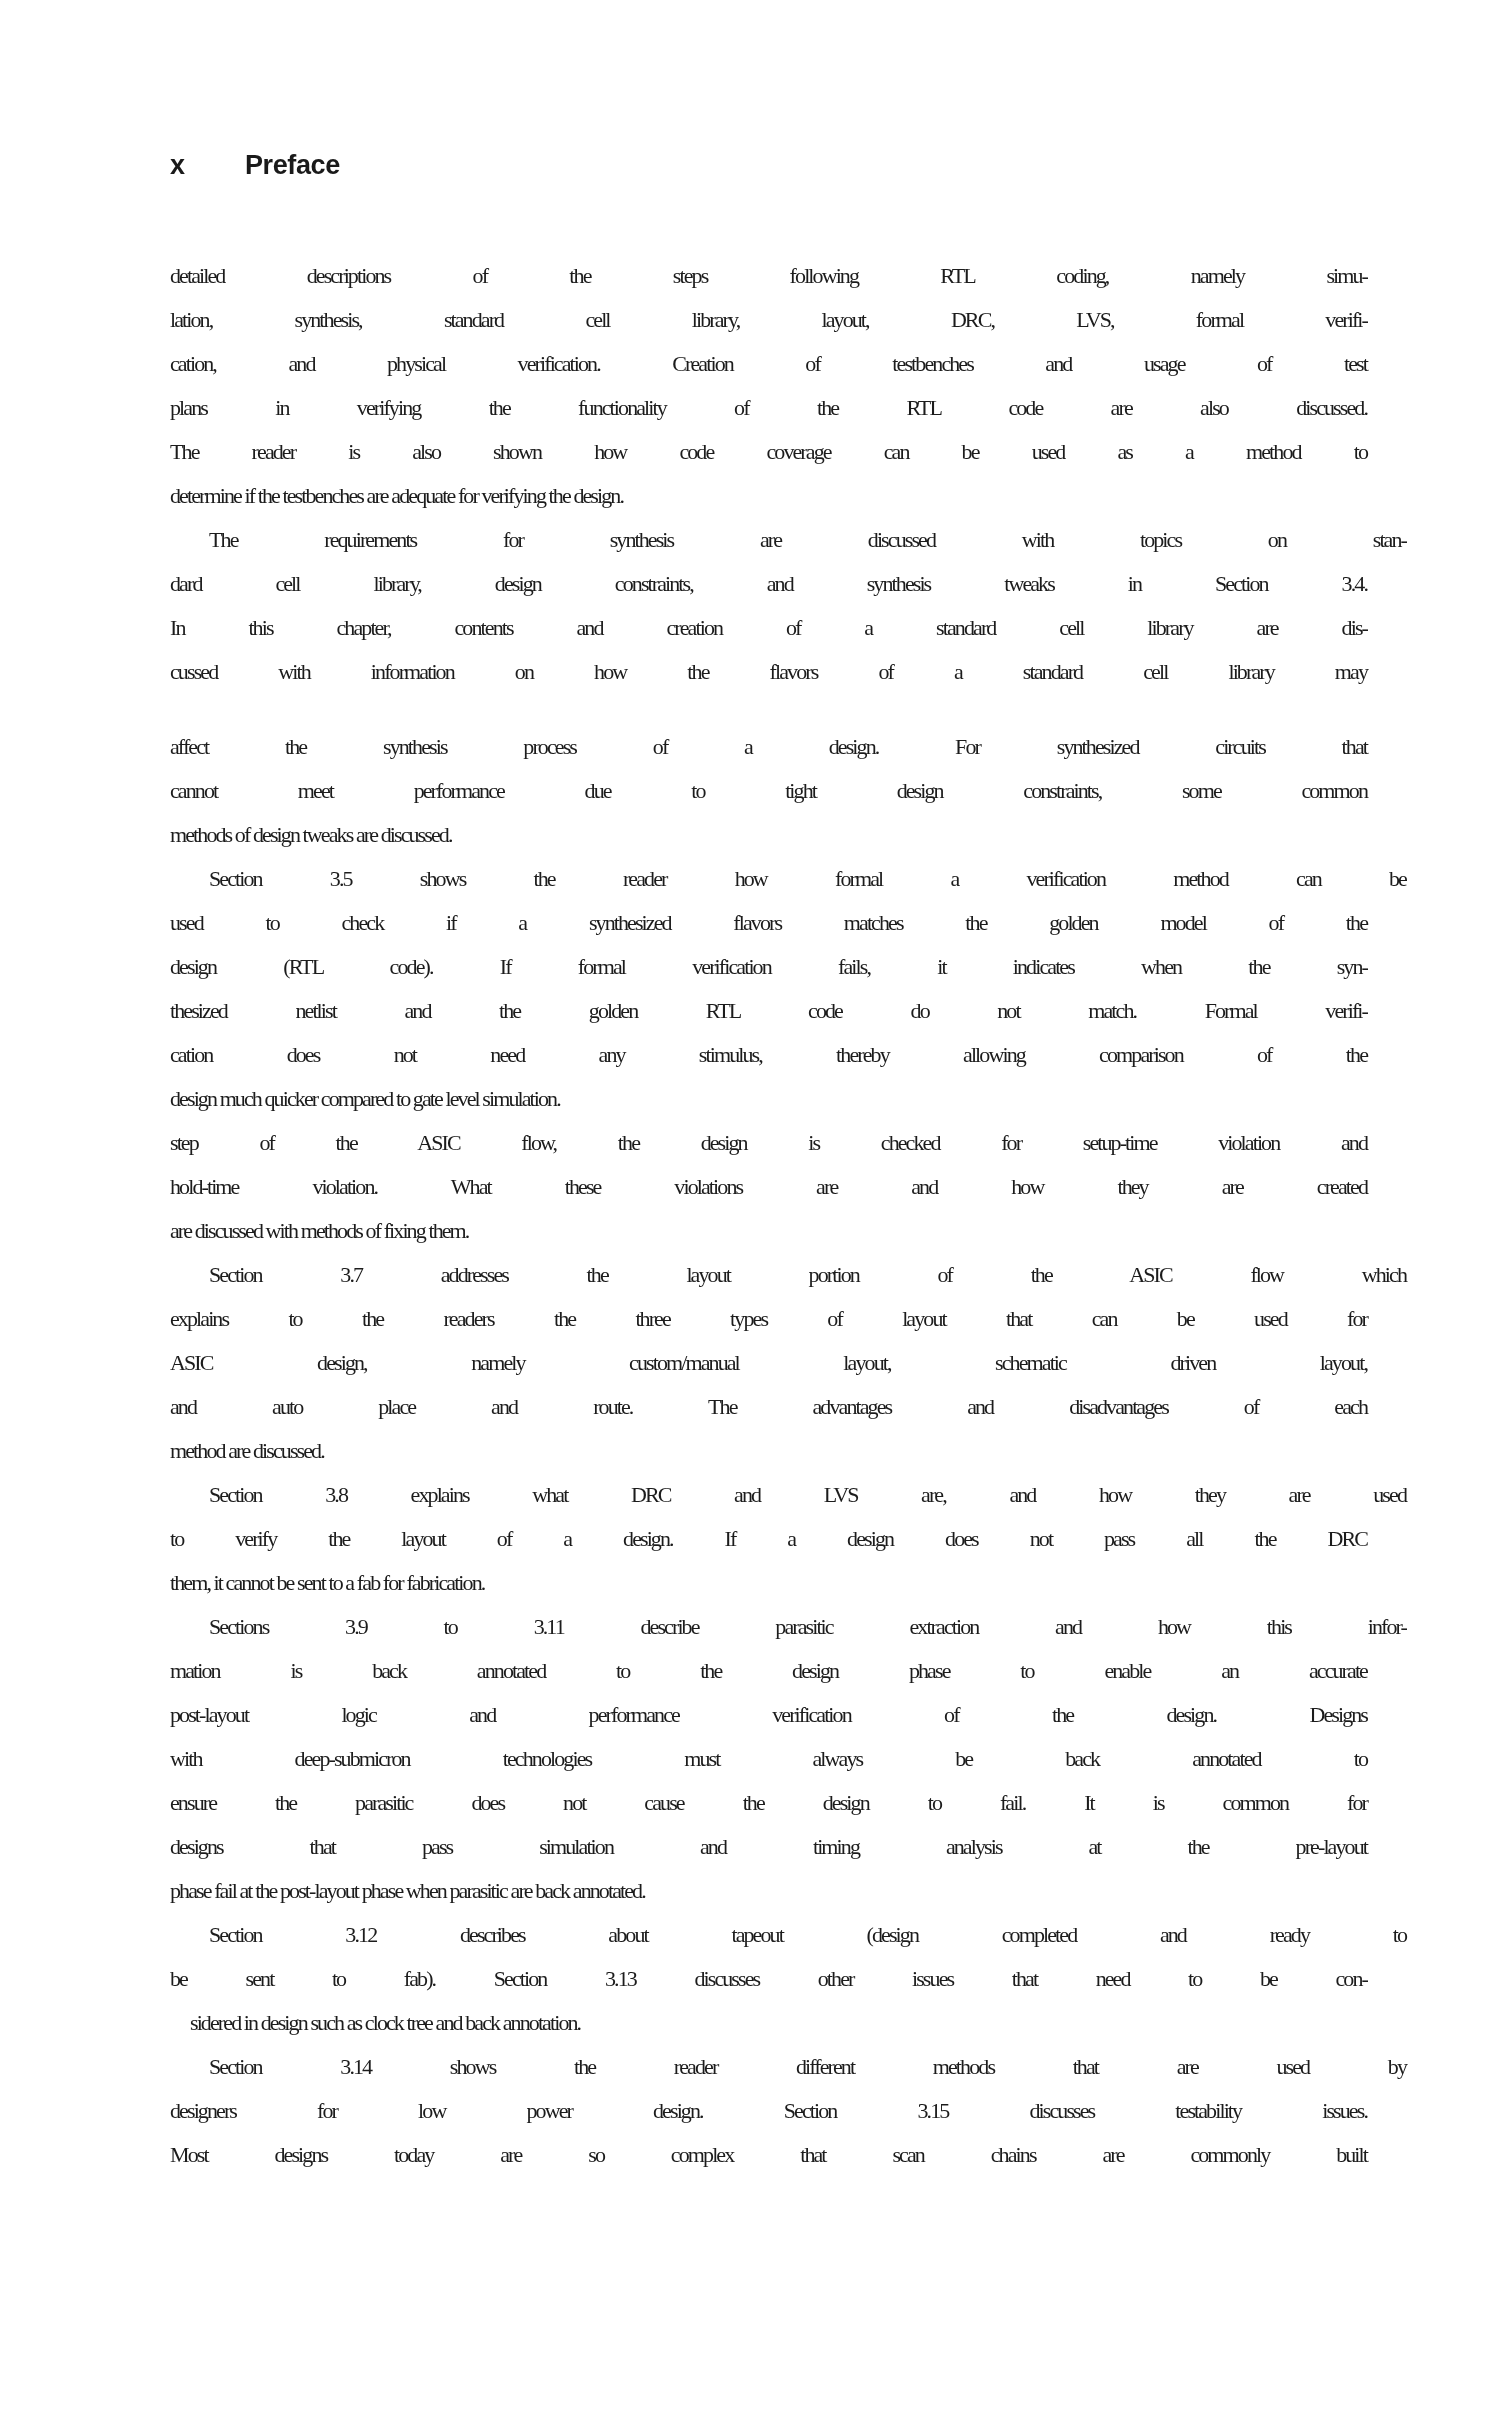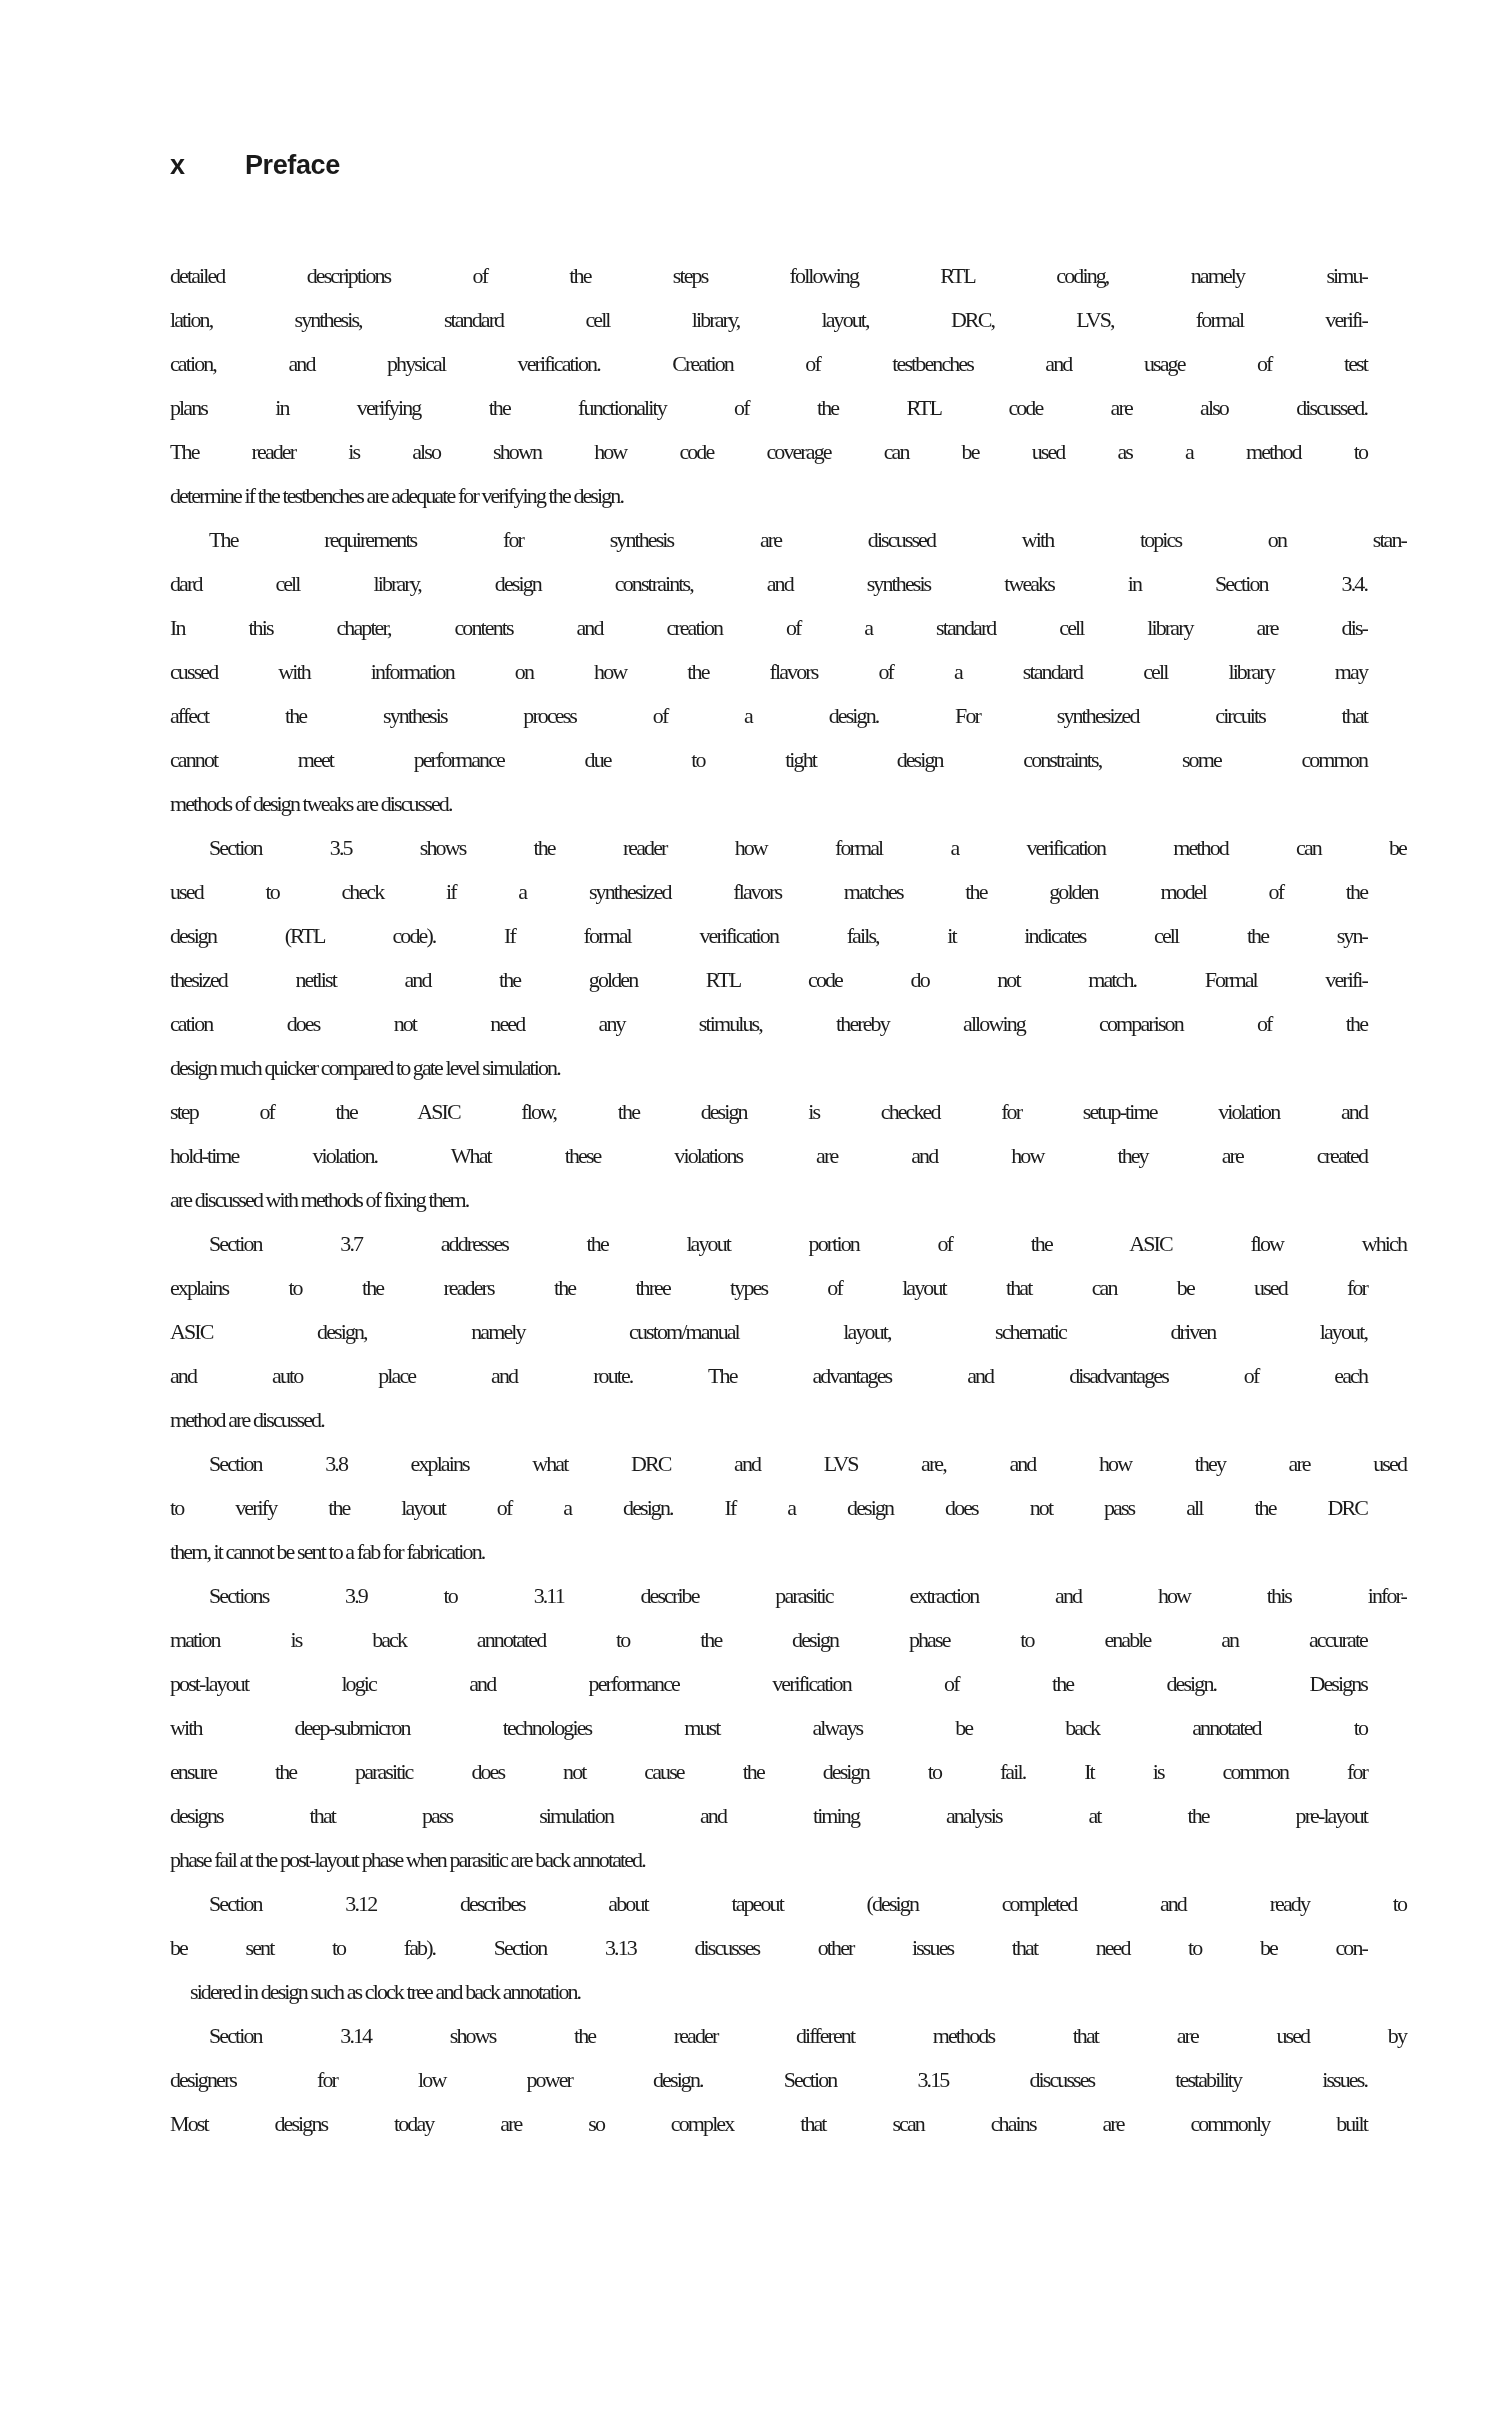--- a/index.html
+++ b/index.html
@@ -40,28 +40,28 @@
         <span class="line" style="display: block; width: 1197px;">cation, and physical verification. Creation of testbenches and usage of test</span>
         <span class="line" style="display: block; width: 1197px;">plans in verifying the functionality of the RTL code are also discussed.</span>
         <span class="line" style="display: block; width: 1197px;">The reader is also shown how code coverage can be used as a method to</span>
         <span class="line last" style="display: block; width: 1197px;">determine if the testbenches are adequate for verifying the design.</span>
       </div>
       <div>
         <span class="line indent" style="display: block; width: 1197px;">The requirements for synthesis are discussed with topics on stan-</span>
         <span class="line" style="display: block; width: 1197px;">dard cell library, design constraints, and synthesis tweaks in Section 3.4.</span>
         <span class="line" style="display: block; width: 1197px;">In this chapter, contents and creation of a standard cell library are dis-</span>
         <span class="line" style="display: block; width: 1197px;">cussed with information on how the flavors of a standard cell library may</span>
-        <span class="line" style="display: block; width: 1197px;">affect the synthesis process of a design. For synthesized circuits that</span>
+        <span class="line" style="display: block; width: 1197px; margin-top: 31px;">affect the synthesis process of a design. For synthesized circuits that</span>
         <span class="line" style="display: block; width: 1197px;">cannot meet performance due to tight design constraints, some common</span>
         <span class="line last" style="display: block; width: 1197px;">methods of design tweaks are discussed.</span>
       </div>
       <div>
         <span class="line indent" style="display: block; width: 1197px;">Section 3.5 shows the reader how formal a verification method can be</span>
         <span class="line" style="display: block; width: 1197px;">used to check if a synthesized flavors matches the golden model of the</span>
-        <span class="line" style="display: block; width: 1197px;">design (RTL code). If formal verification fails, it indicates cell the syn-</span>
+        <span class="line" style="display: block; width: 1197px;">design (RTL code). If formal verification fails, it indicates when the syn-</span>
         <span class="line" style="display: block; width: 1197px;">thesized netlist and the golden RTL code do not match. Formal verifi-</span>
         <span class="line" style="display: block; width: 1197px;">cation does not need any stimulus, thereby allowing comparison of the</span>
         <span class="line last" style="display: block; width: 1197px;">design much quicker compared to gate level simulation.</span>
       </div>
       <div>
         <span class="line" style="display: block; width: 1197px;">step of the ASIC flow, the design is checked for setup-time violation and</span>
         <span class="line" style="display: block; width: 1197px;">hold-time violation. What these violations are and how they are created</span>
         <span class="line last" style="display: block; width: 1197px;">are discussed with methods of fixing them.</span>
       </div>
       <div>

